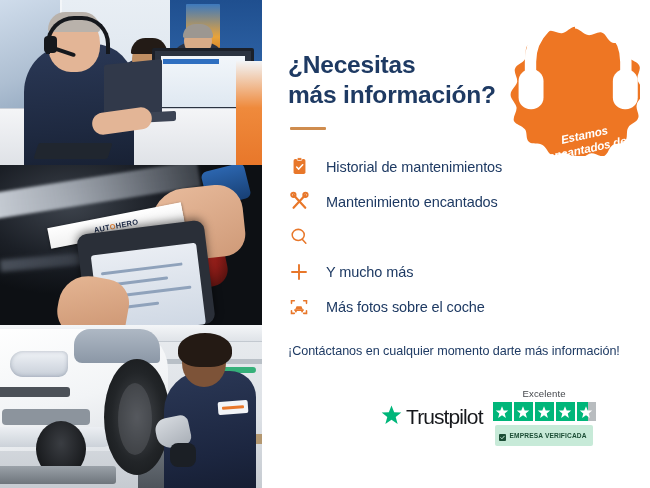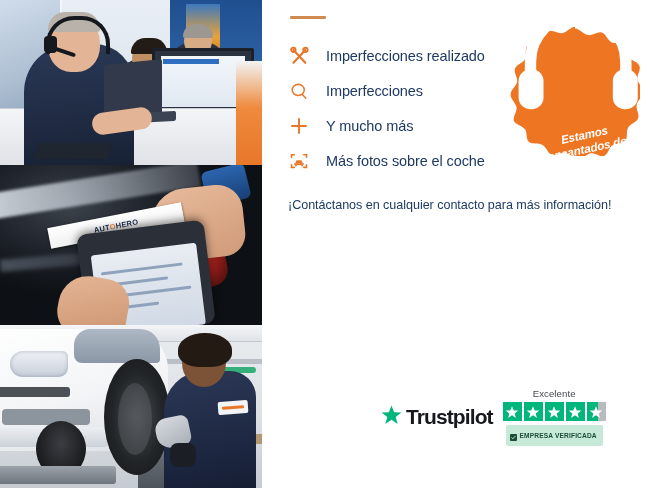--- a/index.html
+++ b/index.html
@@ -456,21 +456,21 @@
     align-items: center;
     gap: 10px;
   }
   .tp-logo {
     display: flex;
     align-items: center;
     gap: 3px;
   }
   .tp-wordmark {
     font-size: 21px;
-    font-weight: 700;
+    font-weight: 400;
     color: #16181c;
     letter-spacing: -0.9px;
   }
   .tp-rating {
     display: flex;
     flex-direction: column;
     align-items: center;
     gap: 3px;
   }
   .tp-excelente {
@@ -607,48 +607,61 @@
           <svg width="20" height="17" viewBox="0 0 24 20" aria-hidden="true">
             <path d="M3.2 13.5V10.2a8.8 8.8 0 0 1 17.6 0v3.3" fill="none" stroke="#ffffff" stroke-width="2.1" stroke-linecap="round"></path>
             <rect x="1" y="11.6" width="4.6" height="7.4" rx="2.2" fill="#ffffff"></rect>
             <rect x="18.4" y="11.6" width="4.6" height="7.4" rx="2.2" fill="#ffffff"></rect>
           </svg>
         </div>
         <div class="badge-text">Estamos encantados de darte más información</div>
       </div>
     </div>
 
+    <h1 class="heading">
+      <span>¿Necesitas</span><br>
+      <span>más información?</span>
+    </h1>
 
     <div class="divider"></div>
 
     <ul class="features">
 
+      <li class="feature">
+        <span class="feature-icon">
+          <svg width="19" height="19" viewBox="0 0 24 24" aria-hidden="true">
+            <rect x="4.5" y="2.5" width="15" height="19" rx="2.2" fill="#e8772a"></rect>
+            <rect x="9" y="0.8" width="6" height="3.6" rx="1.3" fill="#e8772a" stroke="#ffffff" stroke-width="1"></rect>
+            <path d="M8.4 12.6l2.6 2.7 5-5.6" fill="none" stroke="#ffffff" stroke-width="1.9" stroke-linecap="round" stroke-linejoin="round"></path>
+          </svg>
+        </span>
+        <span class="feature-label">Historial de mantenimientos</span>
+      </li>
 
       <li class="feature">
         <span class="feature-icon">
           <svg width="21" height="21" viewBox="0 0 24 24" aria-hidden="true">
             <g stroke="#e8772a" stroke-width="2.5" stroke-linecap="round">
               <path d="M5.2 4.6L18.6 19.2"></path>
               <path d="M18.6 4.6L5.2 19.2"></path>
             </g>
             <circle cx="5.0" cy="4.4" r="2.5" fill="none" stroke="#e8772a" stroke-width="2.2"></circle>
             <circle cx="18.8" cy="4.4" r="2.5" fill="none" stroke="#e8772a" stroke-width="2.2"></circle>
           </svg>
         </span>
-        <span class="feature-label">Imperfecciones realizado</span>
+        <span class="feature-label">Mantenimiento encantados</span>
       </li>
 
       <li class="feature">
         <span class="feature-icon">
           <svg width="19" height="19" viewBox="0 0 24 24" aria-hidden="true">
             <ellipse cx="10.4" cy="10" rx="7.6" ry="7" fill="none" stroke="#e8772a" stroke-width="1.9"></ellipse>
             <path d="M15.4 15.6L20 20.6" fill="none" stroke="#e8772a" stroke-width="1.9" stroke-linecap="round"></path>
           </svg>
         </span>
-        <span class="feature-label">Imperfecciones</span>
       </li>
 
       <li class="feature">
         <span class="feature-icon">
           <svg width="20" height="20" viewBox="0 0 24 24" aria-hidden="true">
             <g stroke="#e8772a" stroke-width="2.3" stroke-linecap="round">
               <path d="M12 3.6v16.8"></path>
               <path d="M3.6 12h16.8"></path>
             </g>
           </svg>
@@ -670,21 +683,21 @@
             <circle cx="8.3" cy="17.4" r="1.1" fill="#e8772a"></circle>
             <circle cx="15.7" cy="17.4" r="1.1" fill="#e8772a"></circle>
           </svg>
         </span>
         <span class="feature-label">Más fotos sobre el coche</span>
       </li>
 
     </ul>
 
     <p class="contact">
-      <span>¡Contáctanos en cualquier contacto para más información!</span>
+      <span>¡Contáctanos en cualquier momento darte más información!</span>
     </p>
 
     <div class="trustpilot">
       <div class="tp-logo">
         <span>
           <svg width="23" height="22" viewBox="0 0 24 24" aria-hidden="true">
             <path d="M12 1.6l2.9 7.3 7.8.3-6.1 4.9 2.1 7.6L12 17.2l-6.7 4.5 2.1-7.6-6.1-4.9 7.8-.3z" fill="#00b67a"></path>
           </svg>
         </span>
         <span class="tp-wordmark">Trustpilot</span>

